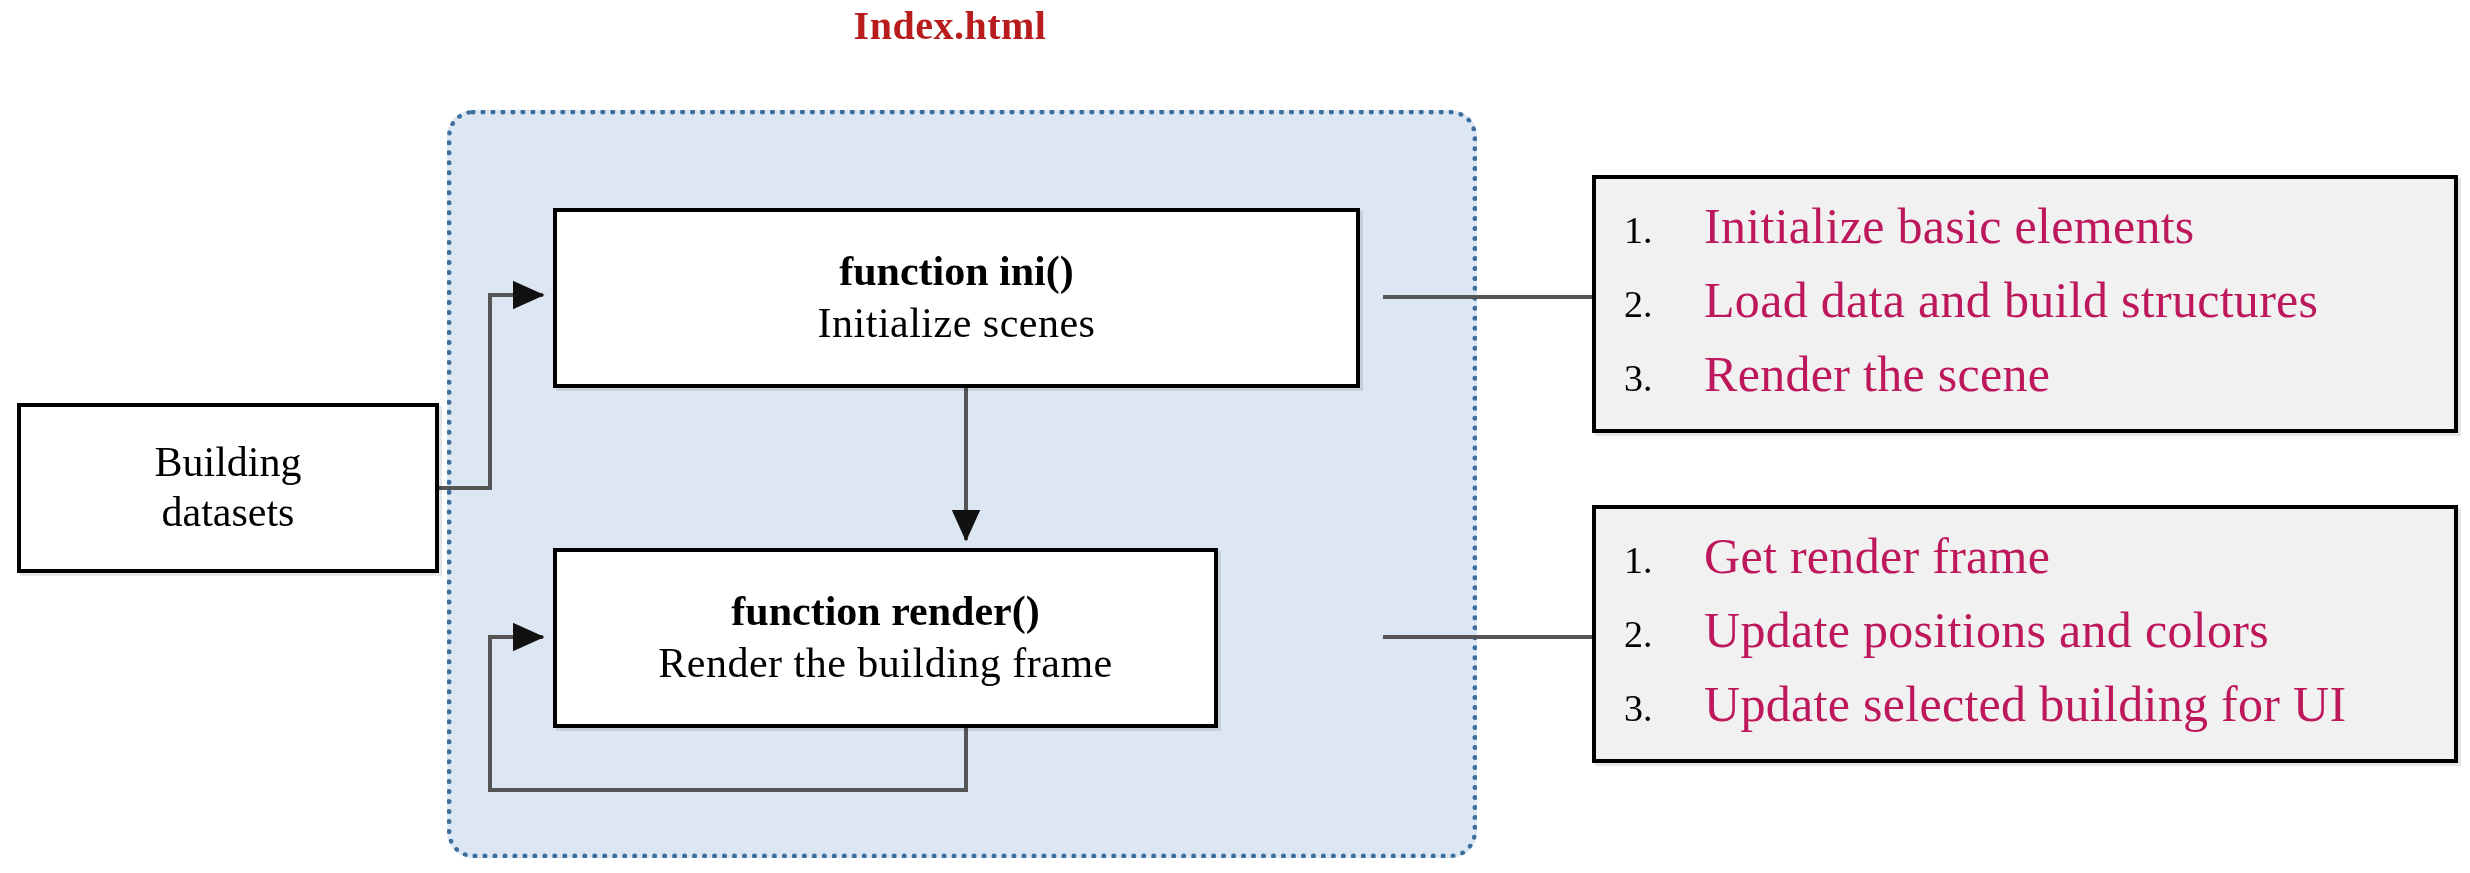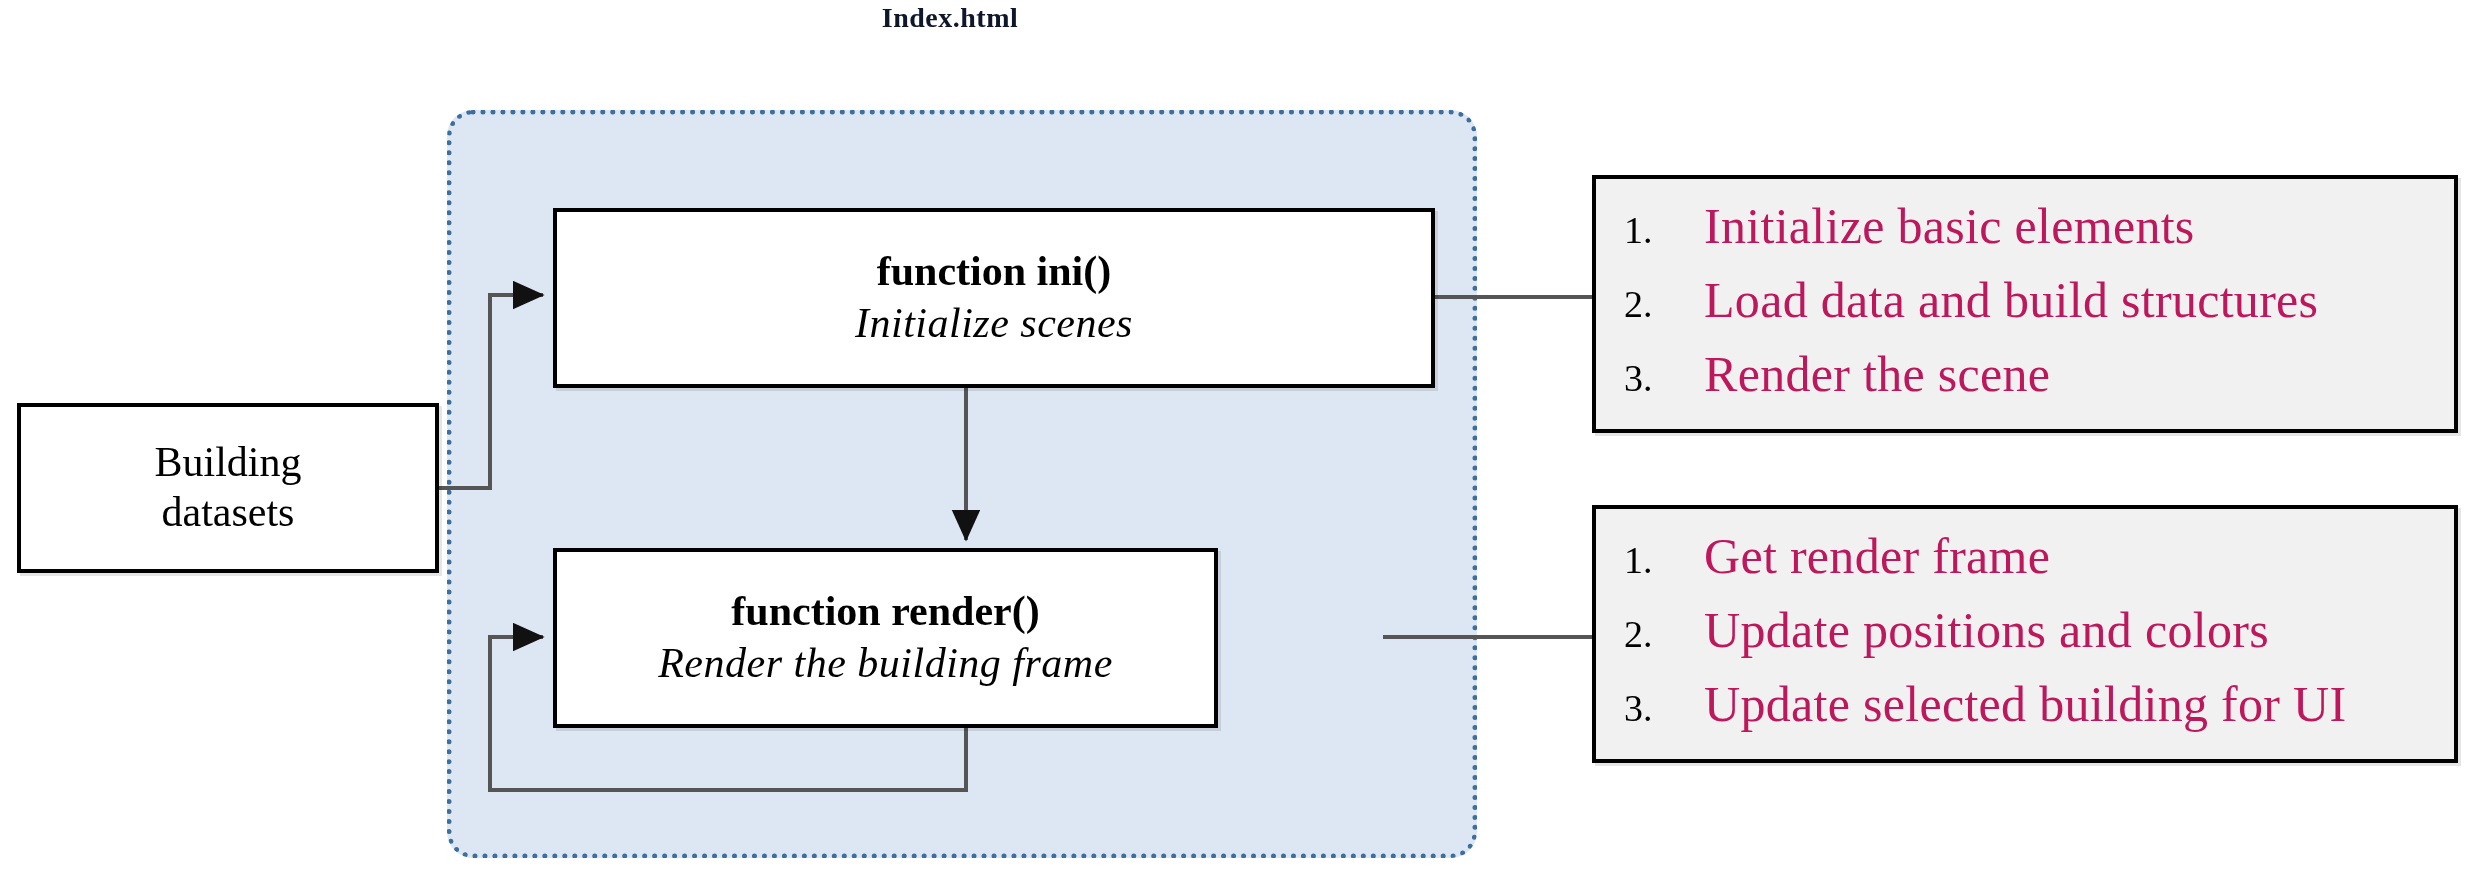--- a/index.html
+++ b/index.html
@@ -16,23 +16,23 @@
     overflow: hidden;
   }
 
   
   #diagram-title {
     position: absolute;
     left: 600px;
     top: 2px;
     width: 700px;
     text-align: center;
-    font-size: 28px;
+    font-size: 40px;
     font-weight: bold;
-    color: #0f172a;
+    color: #b91c1c;
     letter-spacing: 0.5px;
   }
 
   
   #index-container {
     position: absolute;
     left: 447px;
     top: 110px;
     width: 1030px;
     height: 748px;
@@ -69,42 +69,41 @@
   }
   #building-datasets .line {
     font-size: 42px;
     color: #000;
   }
 
   
   #function-ini {
     left: 553px;
     top: 208px;
-    width: 882px;
+    width: 807px;
     height: 180px;
   }
   
   #function-render {
     left: 553px;
     top: 548px;
     width: 665px;
     height: 180px;
   }
   .fn-title {
     font-size: 42px;
     font-weight: bold;
     color: #000;
     margin-bottom: 2px;
   }
   .fn-sub {
     font-size: 42px;
     font-weight: normal;
     color: #000;
     letter-spacing: 0.5px;
-    font-style: italic;
   }
 
   
   .list-box {
     position: absolute;
     background: #f1f1f1;
     border: 4px solid #000000;
     box-sizing: border-box;
     box-shadow: 3px 3px 0 rgba(0,0,0,0.10);
     padding: 18px 0 18px 0;

